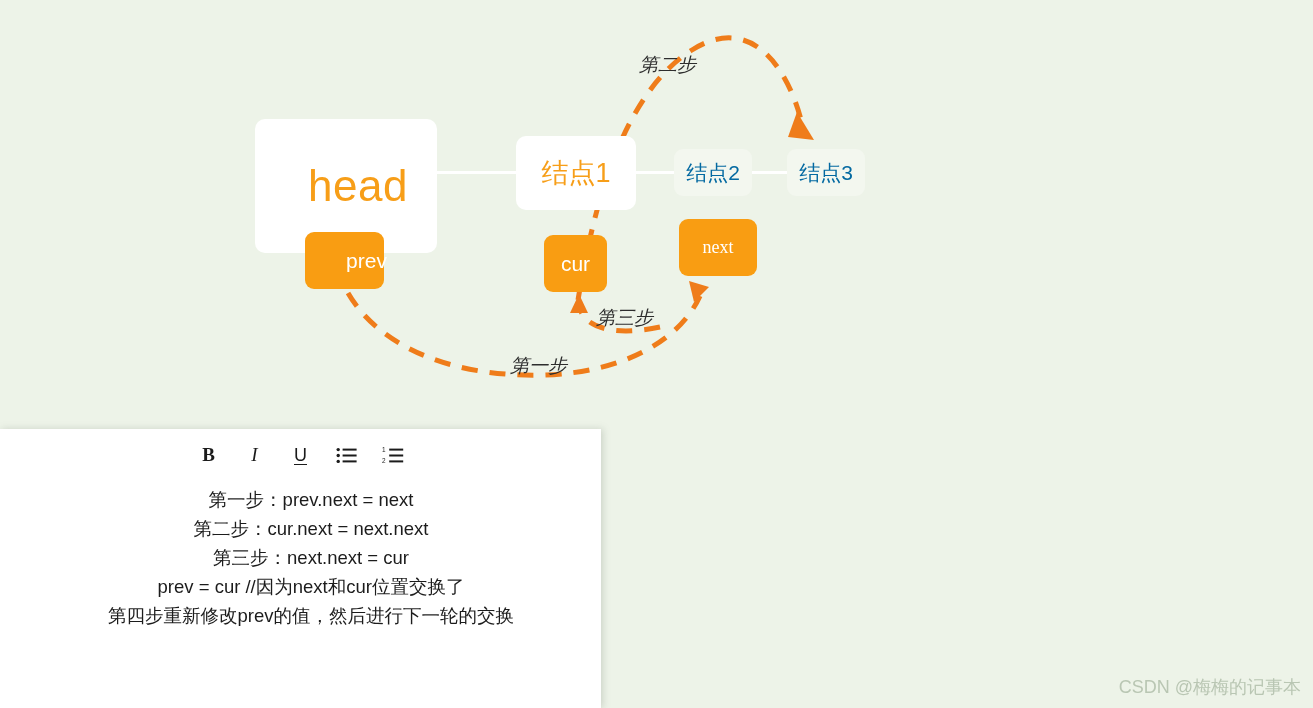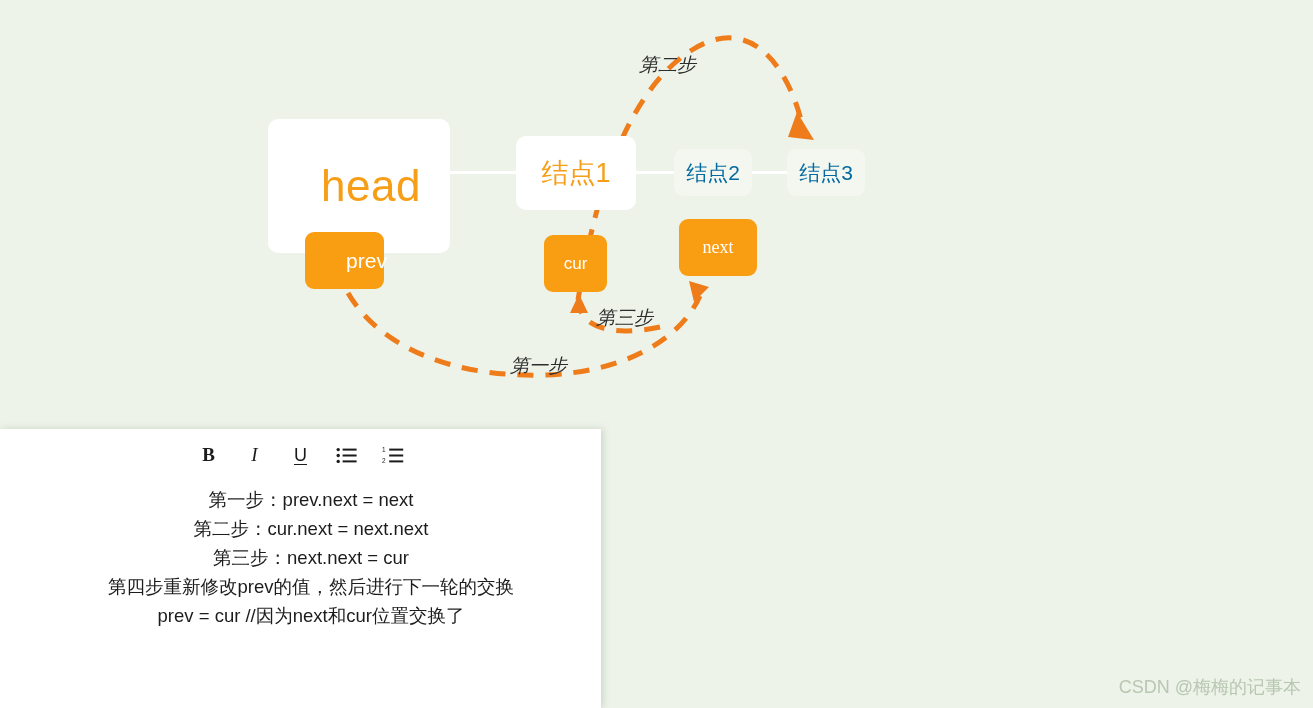--- a/index.html
+++ b/index.html
@@ -45,21 +45,21 @@
     color: #0369a1;
   }
 
   .node-orange {
     background: #f99d12;
     border-radius: 9px;
     color: #ffffff;
   }
 
   #node-head {
-    left: 268px;
+    left: 255px;
     top: 119px;
     width: 182px;
     height: 134px;
     font-size: 44px;
     font-weight: 400;
     letter-spacing: 0.5px;
     padding-left: 24px;
   }
 
   #node-n1 {
@@ -93,21 +93,21 @@
     height: 57px;
     font-size: 21px;
     padding-left: 44px;
   }
 
   #node-cur {
     left: 544px;
     top: 235px;
     width: 63px;
     height: 57px;
-    font-size: 17px;
+    font-size: 21px;
   }
 
   #node-next {
     left: 679px;
     top: 219px;
     width: 78px;
     height: 57px;
     font-size: 18px;
     font-family: Liberation Serif, serif;
   }
@@ -283,18 +283,18 @@
         <rect x="7.2" y="7.5" width="14" height="2" fill="#1b1b1b"></rect>
         <rect x="7.2" y="13.4" width="14" height="2" fill="#1b1b1b"></rect>
       </svg>
     </div>
   </div>
 
   <div id="editor-body">
     <div class="editor-line">第一步：prev.next = next</div>
     <div class="editor-line">第二步：cur.next = next.next</div>
     <div class="editor-line">第三步：next.next = cur</div>
+    <div class="editor-line">prev = cur //因为next和cur位置交换了</div>
     <div class="editor-line">第四步重新修改prev的值，然后进行下一轮的交换</div>
-    <div class="editor-line">prev = cur //因为next和cur位置交换了</div>
   </div>
 </div>
 
 <div id="watermark">CSDN @梅梅的记事本</div>
 
 </body></html>

